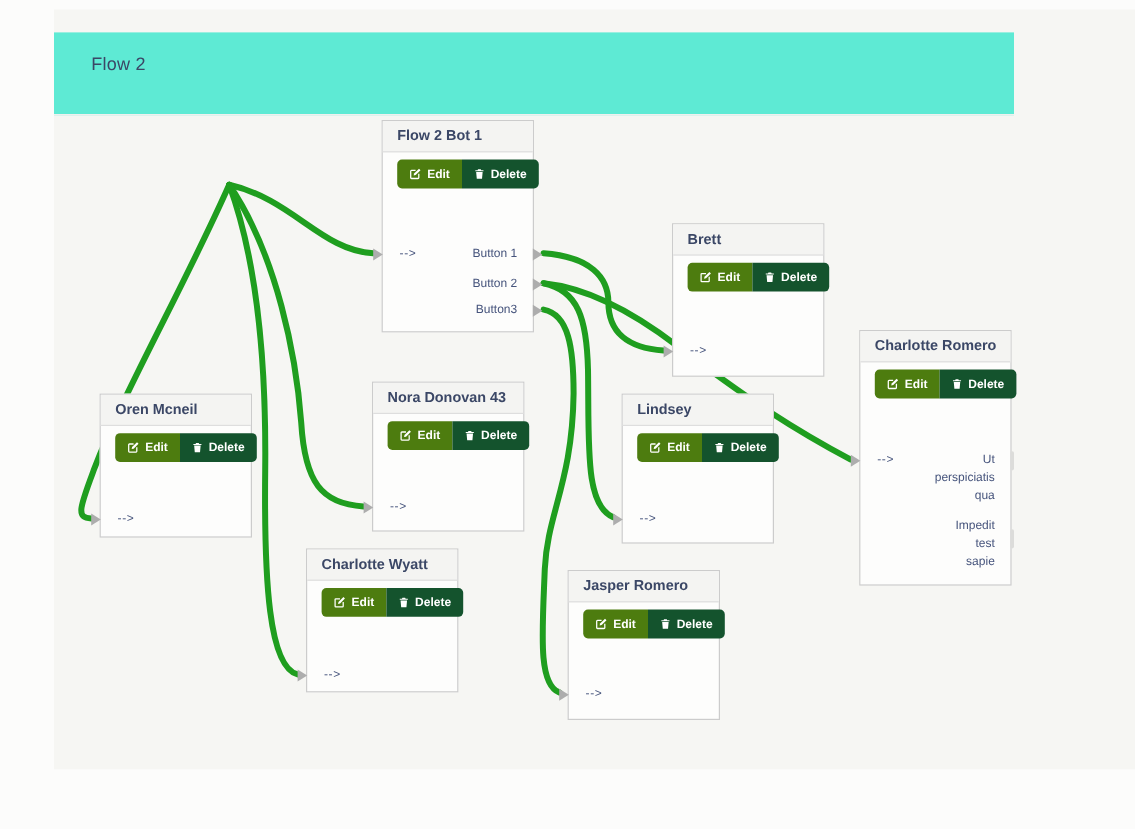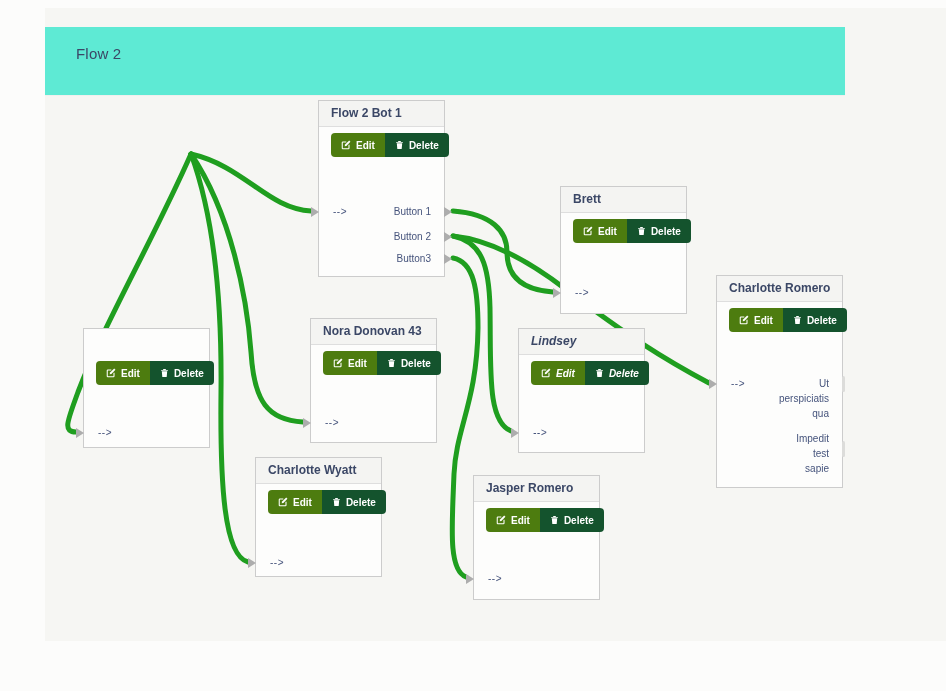--- a/index.html
+++ b/index.html
@@ -132,20 +132,21 @@
       </div>
       <div class="body-text" style="top: 155px;">
         <div>Impedit</div>
         <div>test</div>
         <div>sapie</div>
       </div>
       <div class="stub-conn" style="top: 100px;"></div>
       <div class="stub-conn" style="top: 165px;"></div>
     </div>
     <div class="flow-node" style="left: 83px; top: 328px; width: 127px; height: 120px;">
+      <div class="node-header"><span>Oren Mcneil</span></div>
       <div class="btn-row">
         <div class="btn btn-edit">
           <svg width="10" height="10" viewBox="0 0 16 16">
             <path fill="none" stroke="#fff" stroke-width="1.7" d="M8.5 3.2H3a1 1 0 0 0-1 1V13a1 1 0 0 0 1 1h8.8a1 1 0 0 0 1-1V7.5"></path>
             <path fill="#fff" d="M13.1.9l2 2L8.6 9.4 5.9 10l.6-2.7L13.1.9z"></path>
           </svg>
           <span>Edit</span>
         </div>
         <div class="btn btn-delete">
           <svg width="9" height="10" viewBox="0 0 16 16">
@@ -170,21 +171,21 @@
         <div class="btn btn-delete">
           <svg width="9" height="10" viewBox="0 0 16 16">
             <path fill="#fff" d="M6 1h4l.7 1.6H14V4H2V2.6h3.3L6 1zM3.2 5h9.6l-.9 10H4.1L3.2 5z"></path>
           </svg>
           <span>Delete</span>
         </div>
       </div>
       <div class="in-label" style="top: 98px;">--&gt;</div>
       <div class="in-conn" style="top: 99px;"></div>
     </div>
-    <div class="flow-node" style="left: 518px; top: 328px; width: 127px; height: 125px; font-style: italic;">
+    <div class="flow-node" style="left: 518px; top: 328px; width: 127px; height: 125px;">
       <div class="node-header"><span>Lindsey</span></div>
       <div class="btn-row">
         <div class="btn btn-edit">
           <svg width="10" height="10" viewBox="0 0 16 16">
             <path fill="none" stroke="#fff" stroke-width="1.7" d="M8.5 3.2H3a1 1 0 0 0-1 1V13a1 1 0 0 0 1 1h8.8a1 1 0 0 0 1-1V7.5"></path>
             <path fill="#fff" d="M13.1.9l2 2L8.6 9.4 5.9 10l.6-2.7L13.1.9z"></path>
           </svg>
           <span>Edit</span>
         </div>
         <div class="btn btn-delete">

